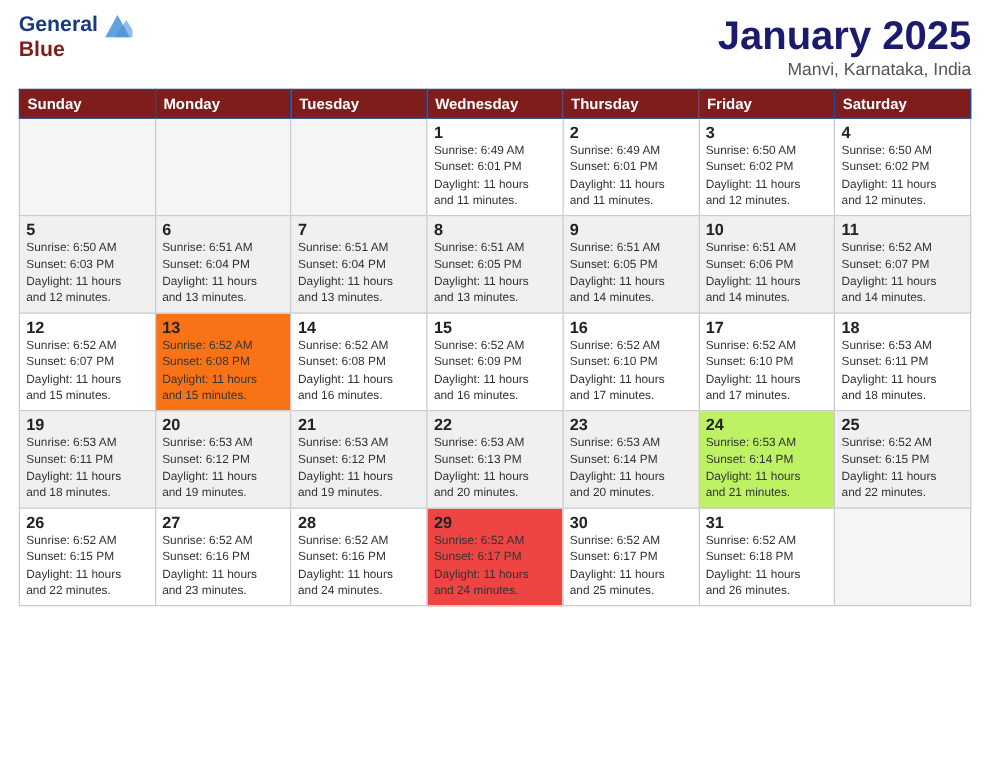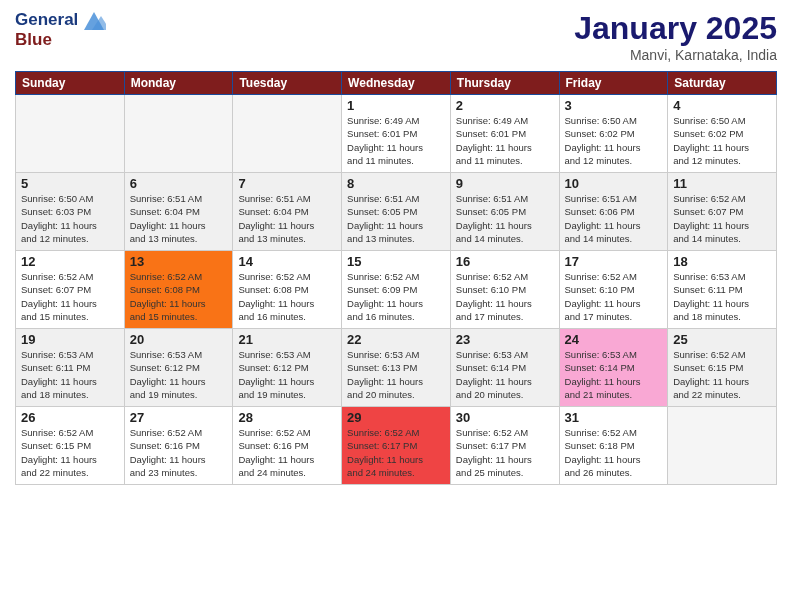--- a/index.html
+++ b/index.html
@@ -283,21 +283,21 @@
 Daylight: 11 hours
 and 20 minutes.</div>
           </td>
           <td style="background: rgb(240, 240, 240);">
             <span class="day-num">23</span>
             <div class="day-info" style="white-space: pre-line;">Sunrise: 6:53 AM
 Sunset: 6:14 PM
 Daylight: 11 hours
 and 20 minutes.</div>
           </td>
-          <td style="background: #f9a8d4; margin-top: 48px;">
+          <td style="background: #bef264; margin-top: 48px;">
             <span class="day-num">24</span>
             <div class="day-info" style="white-space: pre-line;">Sunrise: 6:53 AM
 Sunset: 6:14 PM
 Daylight: 11 hours
 and 21 minutes.</div>
           </td>
           <td style="background: rgb(240, 240, 240);">
             <span class="day-num">25</span>
             <div class="day-info" style="white-space: pre-line;">Sunrise: 6:52 AM
 Sunset: 6:15 PM

